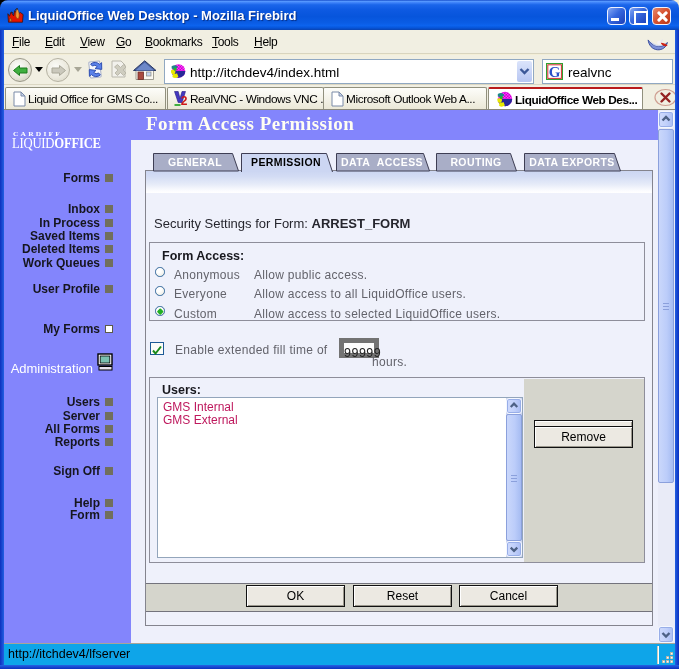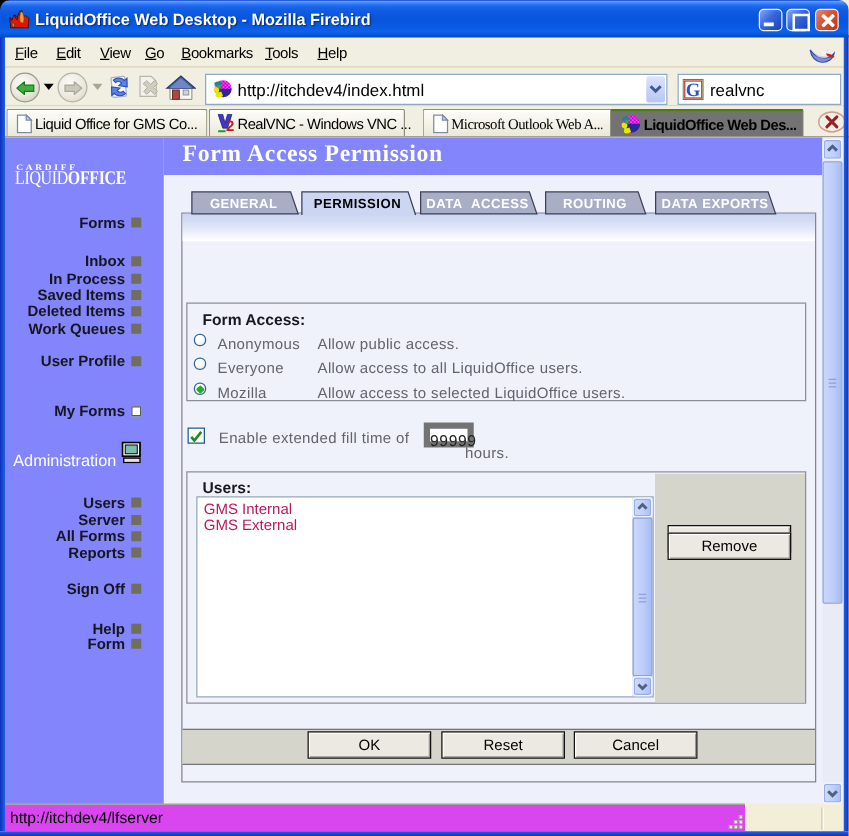--- a/index.html
+++ b/index.html
@@ -47,21 +47,21 @@
 #addr-text { position:absolute; left:25px; top:5px; font-size:13.5px; color:#000; }
 #addr-drop { position:absolute; right:1px; top:1px; width:15px; height:21px; background:linear-gradient(180deg,#dbe4fb,#b7c6f2); border-radius:2px; }
 #addr-drop svg { position:absolute; left:2px; top:6px; }
 #searchbox { position:absolute; left:538px; top:4px; width:131px; height:25px; background:#fff; border:1px solid #90a8c2; }
 #g-icon { position:absolute; left:3px; top:3px; width:17px; height:17px; }
 #search-text { position:absolute; left:25px; top:5px; font-size:13.5px; color:#000; }
 
 #tabbar { position:absolute; left:4px; top:85px; width:678px; height:25px; background:#f1efe2; border-bottom:1px solid #8a887a; }
 .btab { position:absolute; top:2px; height:22px; background:linear-gradient(180deg,#fdfdfa,#ebe8d7); border:1px solid #91907e; border-bottom:none; border-radius:2px 2px 0 0; font-size:11.8px; letter-spacing:-0.4px; color:#000; }
 .btab .lbl { position:absolute; left:22px; top:4px; white-space:nowrap; overflow:hidden; }
-#tab4 { background:#737373; border-top:2px solid #4d7c0f; font-weight:bold; }
+#tab4 { background:#ffffff; border-top:2px solid #b91c1c; font-weight:bold; }
 #tab4 .lbl { left:26px; }
 .ticon { position:absolute; left:6px; top:3px; width:15px; height:16px; }
 #tabclose { position:absolute; left:649px; top:3px; width:25px; height:19px; }
 
 #content { position:absolute; left:4px; top:110px; width:671px; height:533px; background:#eef0fb; }
 #sidebar { position:absolute; left:0; top:0; width:127px; height:533px; background:#8385fc; }
 #headband { position:absolute; left:127px; top:0; width:527px; height:30px; background:#8385fc; }
 #headband .t { position:absolute; left:15px; top:3px; font-family:"Liberation Serif", serif; font-weight:bold; font-size:19px; letter-spacing:0.5px; color:#fffef2; }
 
 #logo-cardiff { position:absolute; left:9px; top:20px; color:#fff; font-family:"Liberation Serif",serif; font-size:7.5px; font-weight:bold; letter-spacing:2.2px; transform:scaleY(0.9); transform-origin:0 0; }
@@ -79,21 +79,21 @@
 #cbx { position:absolute; left:4px; top:171px; width:14px; height:13px; background:#fcfcf8; border:1.6px solid #1d5a96; }
 #inp99 { position:absolute; left:193px; top:167px; width:40px; height:20px; border:5px solid #737373; background:#fdfdfd; font-size:12.5px; letter-spacing:0.5px; color:#222; text-align:center; line-height:20px; }
 #listbox { position:absolute; left:7px; top:19px; width:366px; height:161px; background:#fff; border:1px solid #93a5bb; }
 #tanarea { position:absolute; left:374px; top:1px; width:120px; height:183px; background:#d5d5cc; }
 .winbtn { position:absolute; width:99px; height:22px; background:#ece9e2; border:1px solid #111; box-shadow:inset 1px 1px 0 #fff, inset -1px -1px 0 #9a978c; font-size:12px; color:#000; text-align:center; line-height:20px; }
 #btnbar { position:absolute; left:0px; top:412px; width:506px; height:29px; background:#d5d5cc; border-top:1px solid #73737c; border-bottom:1px solid #73737c; }
 .xpsb-btn { position:absolute; left:0; width:16px; height:17px; border-radius:3px; background:linear-gradient(90deg,#cfdafc 0%,#c2d1fb 50%,#aabdf4 100%); border:1px solid #f4f7ff; box-shadow:inset 0 0 0 1px #98aee8; }
 .xpsb-thumb { position:absolute; left:0; width:16px; border-radius:2px; background:linear-gradient(90deg,#cad7fb 0%,#bccdfa 55%,#a6bcf2 100%); border:1px solid #8ba0dc; }
 #scrollbar { position:absolute; left:654px; top:0; width:17px; height:533px; background:#e9ebf7; }
 
-#statusbar { position:absolute; left:4px; top:643px; width:592px; height:22px; background:#d946ef; border-top:1px solid #a8a598; font-size:12.5px; z-index:3; }
+#statusbar { position:absolute; left:4px; top:643px; width:671px; height:22px; background:#0ea5e9; border-top:1px solid #a8a598; font-size:12.5px; z-index:3; }
 </style>
 </head>
 <body>
 <div id="win">
   <div id="corner-tl"></div>
     <div id="corner-tr"></div>
   <div id="titlebar">
     <svg id="flame" viewBox="0 0 16 16">
       <path d="M0.8,6.8 L2.4,9.2 L3.8,5.2 L6.2,8.8 L7.3,3.8 L9.8,7.6 L12.6,5.6 L15.2,7.6 L14.6,14.8 L1.4,14.8 Z" fill="#e41500" stroke="#3a1008" stroke-width="0.7"></path>
       <path d="M9.3,1.8 C11.4,4.4 12.1,7.6 11.0,11.2 C9.4,11.6 8.4,10.6 8.2,8.6 C8.1,6.0 8.6,3.8 9.3,1.8 Z" fill="#f59a36" stroke="#7a3a10" stroke-width="0.5"></path>
@@ -200,21 +200,21 @@
       <span class="lbl">Liquid Office for GMS Co...</span>
     </div>
     <div class="btab" id="tab2" style="left:163px; width:157px;">
       <svg class="ticon" viewBox="0 0 15 16">
         <path d="M0.5 0.5 L4.2 0.5 L6 7.5 L8 0.5 L11.5 0.5 L8 11.5 L4.2 11.5 Z" fill="#4438c0" stroke="#221a80" stroke-width="0.6"></path>
         <text x="6.8" y="13.5" font-size="12" font-weight="bold" font-family="Liberation Sans" fill="#cc1818">2</text>
         <rect x="0.5" y="13.2" width="6" height="1.6" fill="#18a018"></rect>
       </svg>
       <span class="lbl">RealVNC - Windows VNC ...</span>
     </div>
-    <div class="btab" id="tab3" style="left:334px; width:164px;font-family:Liberation Serif, serif;">
+    <div class="btab" id="tab3" style="left:319px; width:164px;">
       <svg class="ticon" viewBox="0 0 15 16">
           <path d="M2 1 L9 1 L13 5 L13 15 L2 15 Z" fill="#fff" stroke="#7a8ba8"></path>
           <path d="M9 1 L9 5 L13 5 Z" fill="#c8d4ec" stroke="#7a8ba8"></path>
         </svg>
       <span class="lbl">Microsoft Outlook Web A...</span>
     </div>
     <div class="btab" id="tab4" style="left:484px; width:155px;">
       <svg class="ticon" style="width:18px;height:18px;top:2px" viewBox="0 0 18 18">
         <defs>
             <pattern id="chk2" width="3" height="3" patternUnits="userSpaceOnUse">
@@ -291,28 +291,29 @@
         <path d="M95.5 19 L95.5 0.5 L180.5 0.5 L186.5 19 Z" fill="#ccd6f2"></path>
         <path d="M95.5 19 L95.5 0.5 L180.5 0.5 L186.5 19" fill="none" stroke="#3e3e54"></path>
         <g font-family="Liberation Sans" font-size="10.5" font-weight="bold" letter-spacing="0.4">
           <text x="49" y="13" fill="#fff" text-anchor="middle">GENERAL</text>
           <text x="140" y="13" fill="#000" text-anchor="middle">PERMISSION</text>
           <text x="236" y="13" fill="#fff" text-anchor="middle">DATA&nbsp;&nbsp;ACCESS</text>
           <text x="330" y="13" fill="#fff" text-anchor="middle">ROUTING</text>
           <text x="426" y="13" fill="#fff" text-anchor="middle">DATA&nbsp;EXPORTS</text>
         </g>
       </svg>
+      <div id="sectext">Security Settings for Form: <b>ARREST_FORM</b></div>
       <div class="fieldset" id="fs1" style="top:71px; height:79px;">
         <b style="position:absolute; left:12px; top:6px; font-size:12.5px; color:#18181e;">Form Access:</b>
         <div class="radio" style="left:5px; top:24px"></div>
         <div class="radio" style="left:5px; top:43px"></div>
         <div class="radio sel" style="left:5px; top:63px"></div>
         <div class="flabel" style="left:24px; top:25px;">Anonymous</div>
         <div class="flabel" style="left:24px; top:44px;">Everyone</div>
-        <div class="flabel" style="left:24px; top:64px;">Mozilla</div>
+        <div class="flabel" style="left:24px; top:64px;">Custom</div>
         <div class="flabel" style="left:104px; top:25px;">Allow public access.</div>
         <div class="flabel" style="left:104px; top:44px;">Allow access to all LiquidOffice users.</div>
         <div class="flabel" style="left:104px; top:64px;">Allow access to selected LiquidOffice users.</div>
       </div>
       <div id="cbx"><svg width="12" height="12" viewBox="0 0 12 12">
             <path d="M2 5.5 L4.5 8.5 L10 1.5" fill="none" stroke="#1a8a1a" stroke-width="2"></path>
           </svg></div>
       <div class="flabel" style="left:29px; top:172px;">Enable extended fill time of</div>
       <div id="inp99">99999</div>
       <div class="flabel" style="left:226px; top:172px;margin-top:12px;">hours.</div>

